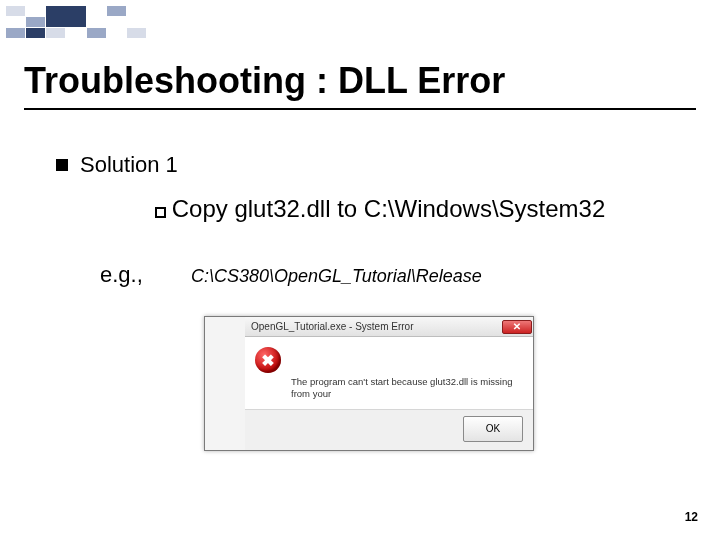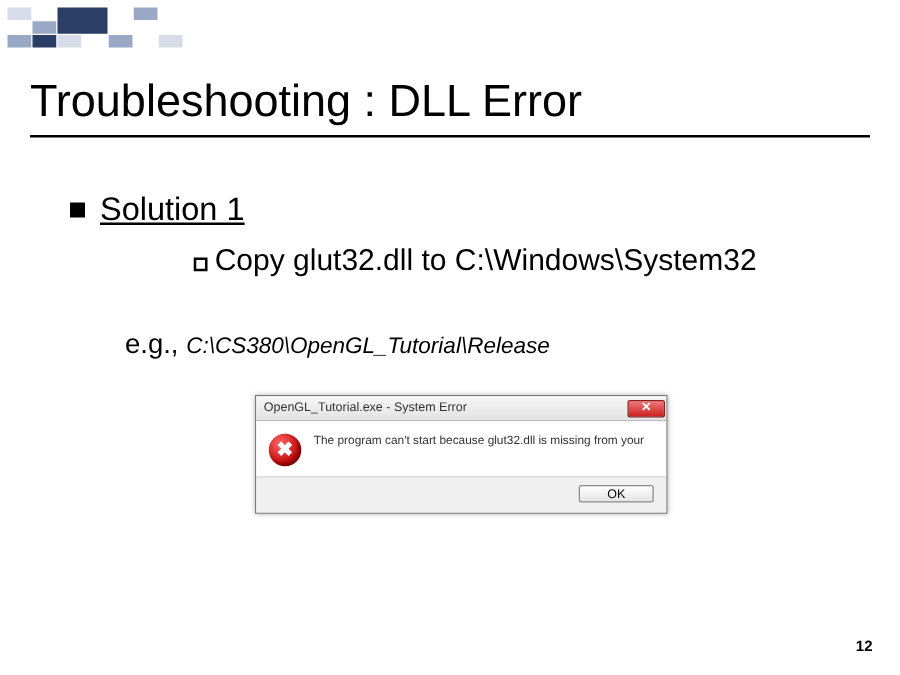--- a/index.html
+++ b/index.html
@@ -35,39 +35,38 @@
     grid-row: 1 / span 2;
     background: #2b3e66;
   }
 
   
   .title {
     position: absolute;
     top: 60px;
     left: 24px;
     font-size: 36px;
-    font-weight: 400;
+    font-weight: 700;
   }
   .title-rule {
     position: absolute;
     top: 108px;
     left: 24px;
     width: 672px;
     border-top: 2px solid #000;
   }
 
   .bullet-l1 {
     position: absolute;
     top: 152px;
     left: 56px;
     display: flex;
     align-items: center;
     gap: 12px;
-    font-size: 26px;
-    text-decoration: underline;
+    font-size: 22px;
   }
   .sq-filled {
     width: 12px; height: 12px; background: #000; display: inline-block;
   }
 
   .bullet-l2 {
     position: absolute;
     top: 194px;
     left: 100px;
     width: 560px;
@@ -79,34 +78,35 @@
     width: 11px; height: 11px; border: 2px solid #000;
     display: inline-block; margin-right: 6px; transform: translateY(1px);
   }
 
   .eg {
     position: absolute;
     top: 262px;
     left: 100px;
     font-size: 22px;
   }
-  .eg .path { font-style: italic; font-size: 18px; }
+  .eg .path { font-style: italic; font-size: 18px; margin-left: 42px; }
 
   
   .dlg {
     position: absolute;
     top: 316px;
     left: 204px;
     width: 330px;
     border: 1px solid #7a7a7a;
     background: #f4f4f4;
     font-family: "Segoe UI", Tahoma, sans-serif;
     font-size: 10px;
     color: #333;
     box-shadow: 0 0 4px rgba(0,0,0,.3);
+    padding-left: 40px;
   }
   .dlg-titlebar {
     height: 20px;
     background: linear-gradient(#f7f7f7, #e2e2e2);
     border-bottom: 1px solid #bdbdbd;
     display: flex;
     align-items: center;
     padding: 0 1px 0 6px;
   }
   .dlg-titlebar .t { flex: 1; font-size: 10px; color: #333; }
@@ -129,29 +129,29 @@
     background: #fff;
   }
   .dlg-icon {
     width: 26px; height: 26px; border-radius: 50%;
     background: radial-gradient(circle at 35% 30%, #f66, #b00 70%);
     color: #fff; font-weight: bold; font-size: 16px;
     display: flex; align-items: center; justify-content: center;
     box-shadow: inset -2px -2px 3px rgba(0,0,0,.35);
     flex-shrink: 0;
   }
-  .dlg-msg { font-size: 9.5px; line-height: 1.3; color: #333; filter: blur(.3px); }
+  .dlg-msg { font-size: 9.5px; line-height: 1.3; color: #333; filter: blur(.3px); margin-top: 29px; }
   .dlg-footer {
     display: flex; justify-content: flex-end;
     padding: 6px 10px 8px;
     background: #f0f0f0;
     border-top: 1px solid #d6d6d6;
   }
   .dlg-ok {
-    min-width: 60px; height: 14px;
+    min-width: 60px; height: 26px;
     font-size: 10px;
     background: linear-gradient(#fefefe, #e4e4e4);
     border: 1px solid #8a8a8a;
     border-radius: 2px;
     cursor: pointer;
   }
 
   .pagenum {
     position: absolute;
     bottom: 16px;

